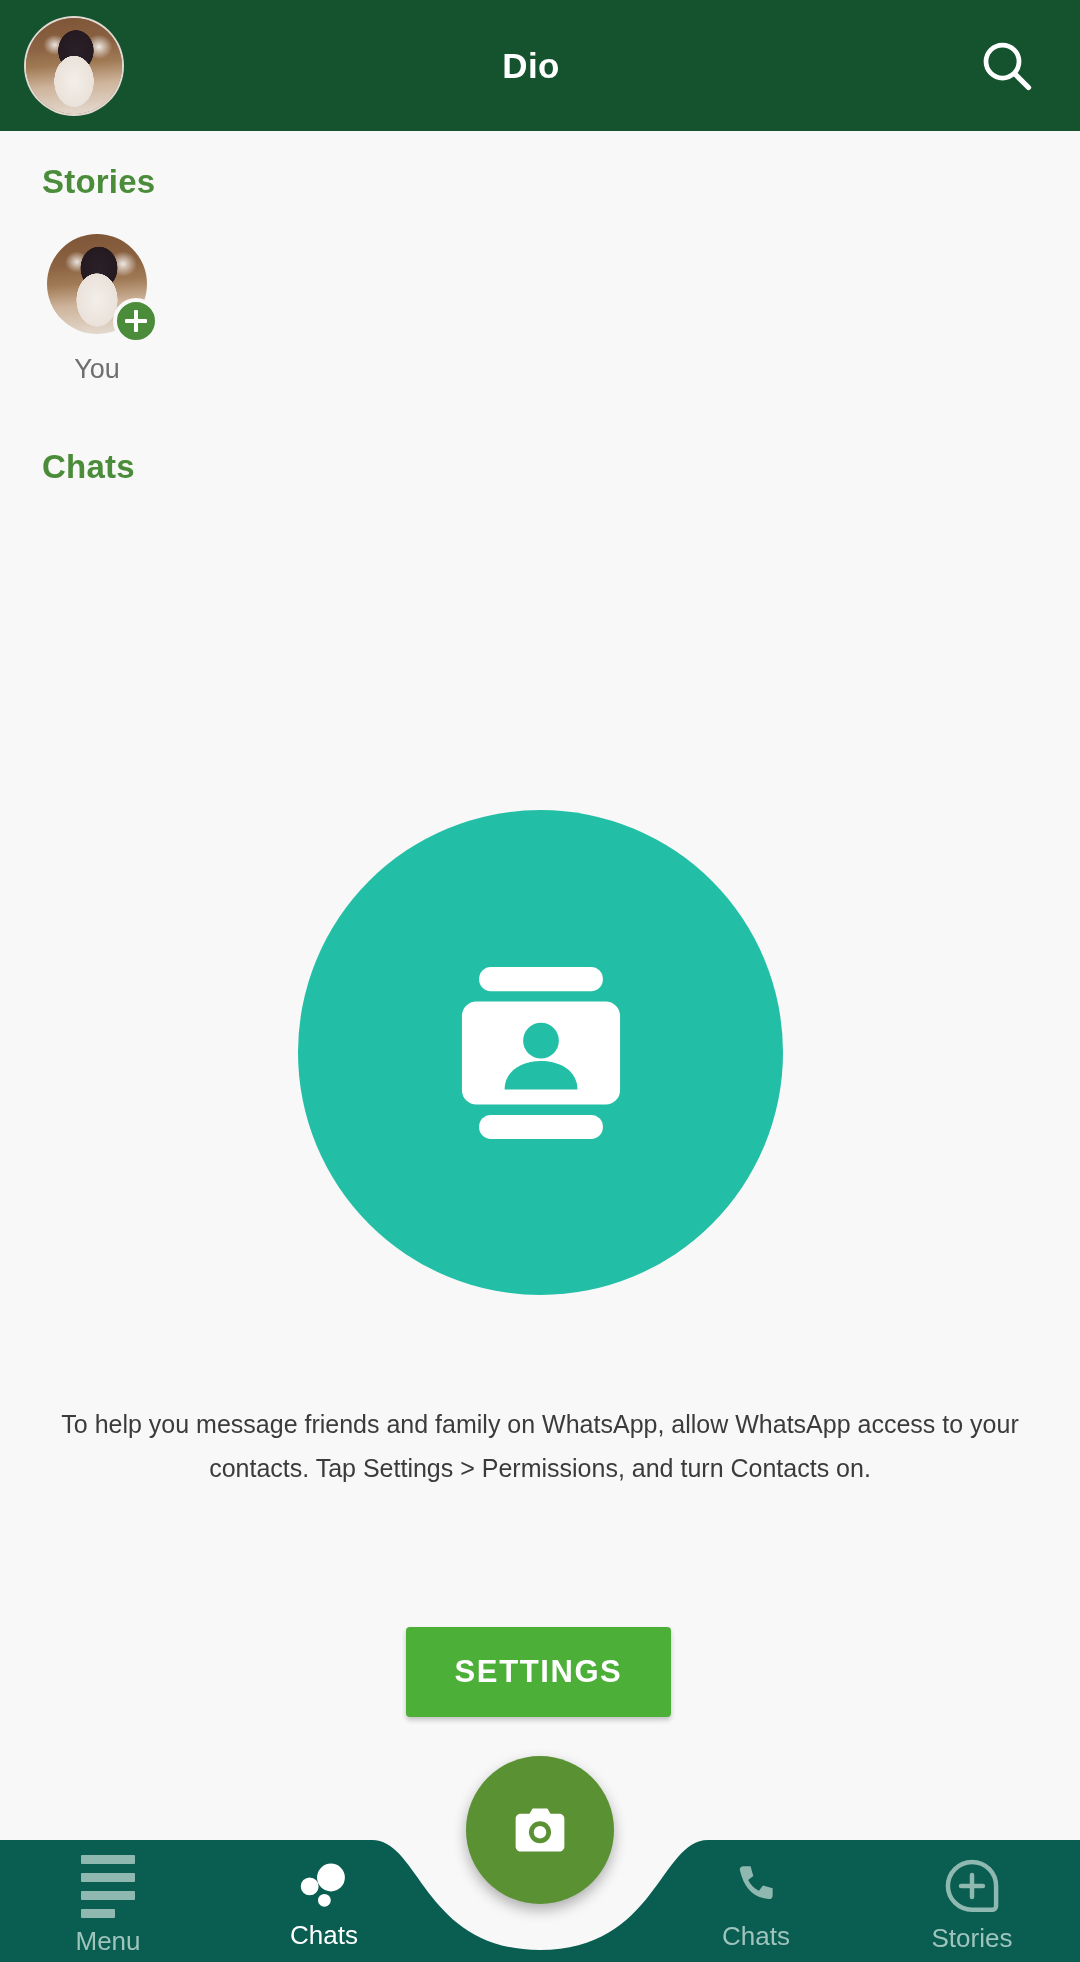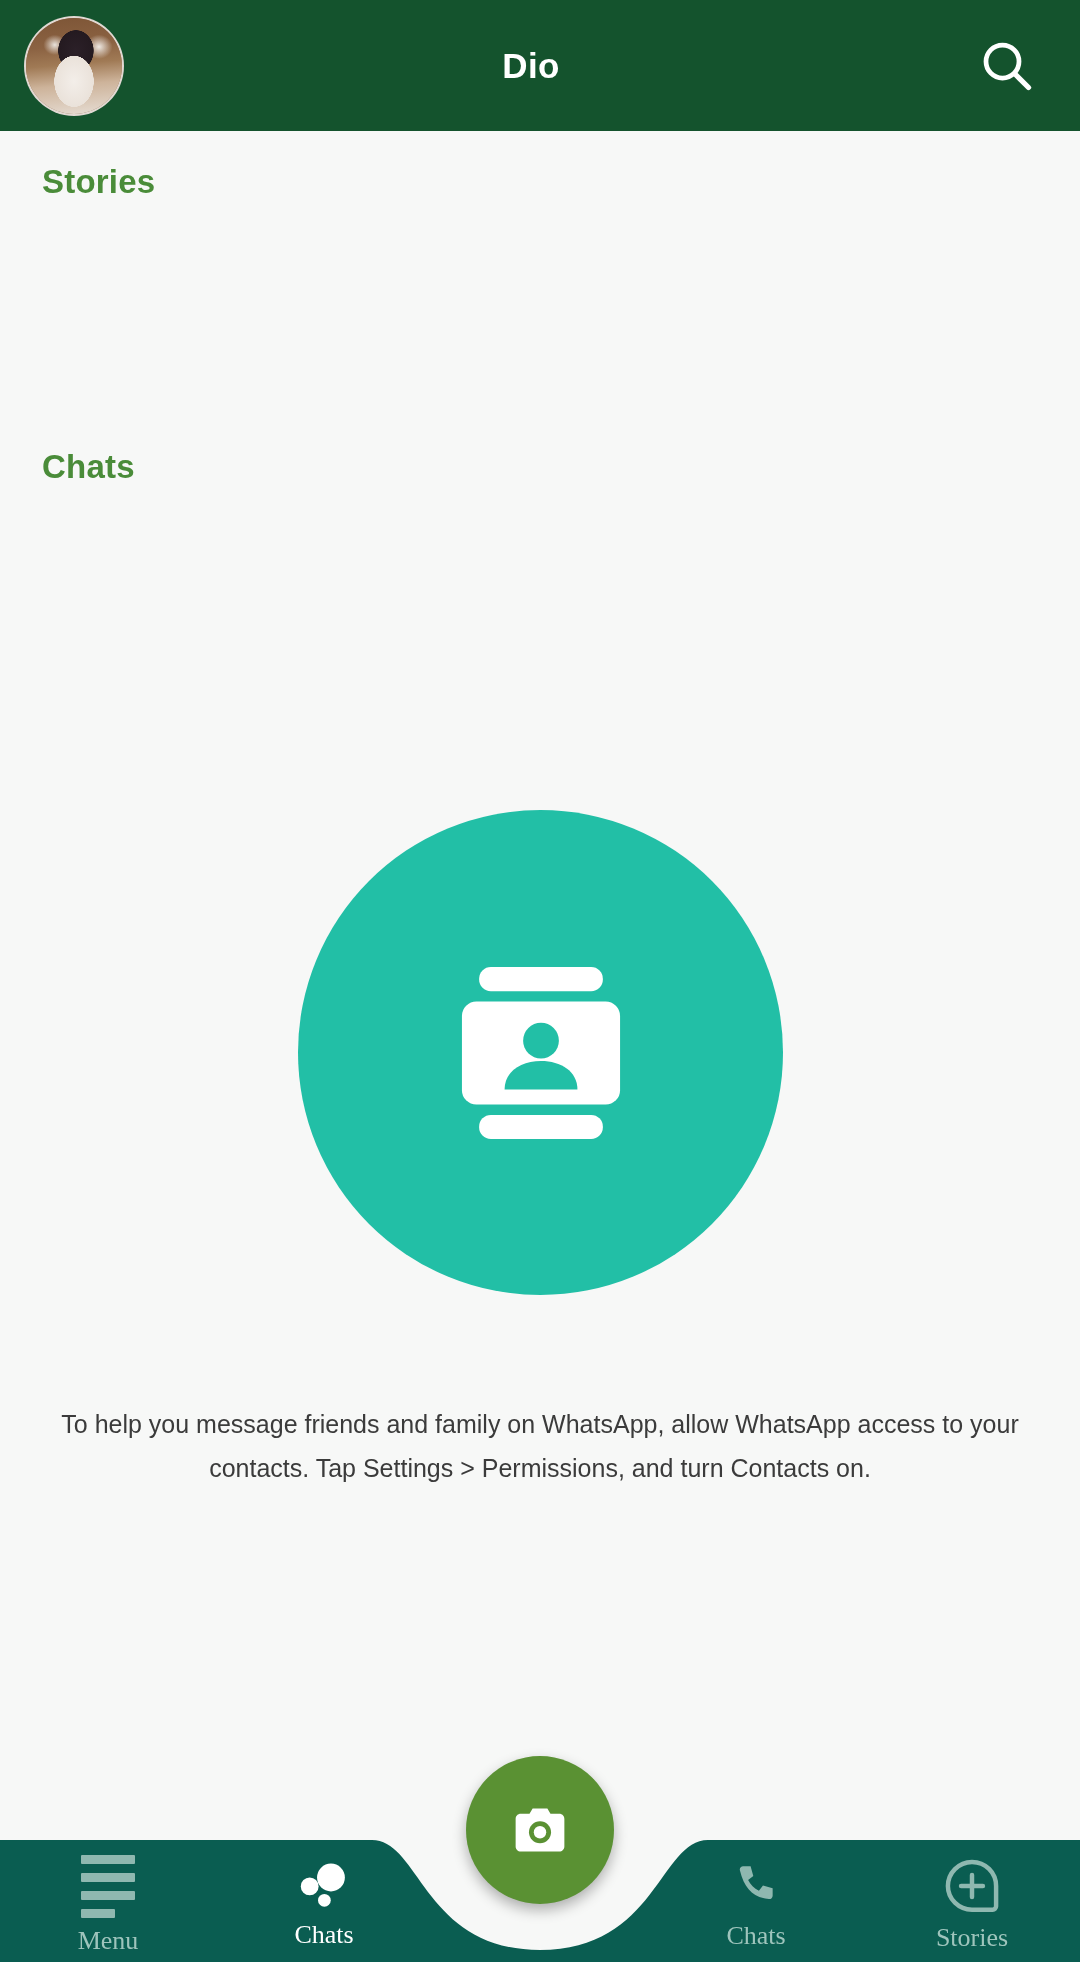--- a/index.html
+++ b/index.html
@@ -204,21 +204,20 @@
   .bottombar-shape {
     position: absolute;
     inset: 0;
   }
   .navitems {
     position: absolute;
     left: 0; top: 0;
     width: 1080px;
     height: 122px;
     display: flex;
-    font-family: Liberation Serif, serif;
   }
   .navitem {
     flex: 1 1 0;
     display: flex;
     flex-direction: column;
     align-items: center;
     justify-content: center;
     gap: 10px;
     padding-top: 6px;
     cursor: pointer;
@@ -270,37 +269,47 @@
         <circle cx="10.2" cy="10.2" r="6.6" fill="none" stroke="#ffffff" stroke-width="1.9"></circle>
         <line x1="15.2" y1="15.2" x2="20.6" y2="20.6" stroke="#ffffff" stroke-width="2.1" stroke-linecap="round"></line>
       </svg>
     </div>
   </div>
 
   <div class="section-title" id="stories-title">Stories</div>
 
   <div class="stories-row">
 
+    <div class="story">
+      <div class="story-ring">
+        <div class="story-avatar">
+          <div class="photo"></div>
+        </div>
+        <div class="plus-badge"></div>
+      </div>
+      <div class="story-label">You</div>
+    </div>
 
   </div>
 
   <div class="section-title" id="chats-title">Chats</div>
 
   <div class="empty-circle">
     <svg width="220" height="220" viewBox="0 0 64 64">
       <rect x="14" y="7" width="36" height="7" rx="3.4" fill="#ffffff"></rect>
       <rect x="9" y="17" width="46" height="30" rx="4.2" fill="#ffffff"></rect>
       <circle cx="32" cy="28.4" r="5.2" fill="#22bfa6"></circle>
       <path d="M21.4 42.6c0-5.3 4.8-8.3 10.6-8.3s10.6 3 10.6 8.3z" fill="#22bfa6"></path>
       <rect x="14" y="50" width="36" height="7" rx="3.4" fill="#ffffff"></rect>
     </svg>
   </div>
 
   <div class="empty-text">To help you message friends and family on WhatsApp, allow WhatsApp access to your contacts. Tap Settings &gt; Permissions, and turn Contacts on.</div>
 
+  <button class="settings-btn">SETTINGS</button>
 
   <button class="fab">
     <svg width="68" height="68" viewBox="0 0 24 24">
       <path d="M9.4 4.4h5.2l1.1 1.9h3.1c1 0 1.8.8 1.8 1.8v9.7c0 1-.8 1.8-1.8 1.8H5.2c-1 0-1.8-.8-1.8-1.8V8.1c0-1 .8-1.8 1.8-1.8h3.1z" fill="#ffffff"></path>
       <circle cx="12" cy="12.8" r="3.9" fill="#5a9133"></circle>
       <circle cx="12" cy="12.8" r="2.2" fill="#ffffff"></circle>
     </svg>
   </button>
 
   <div class="bottombar">

